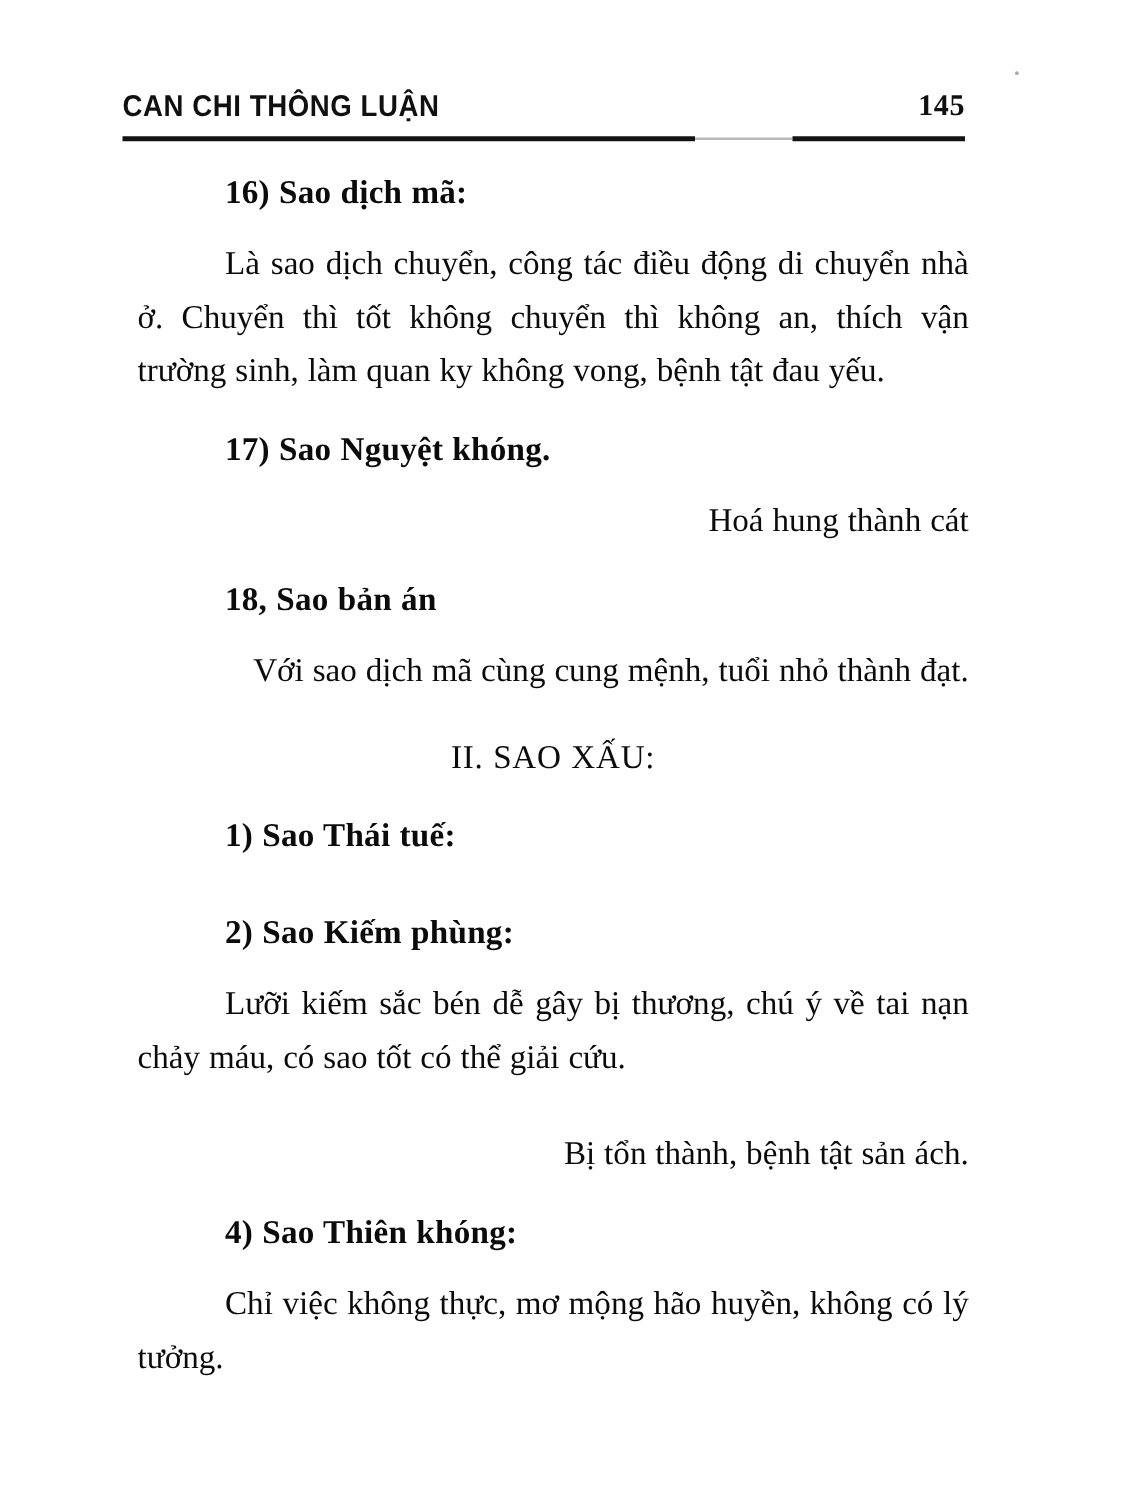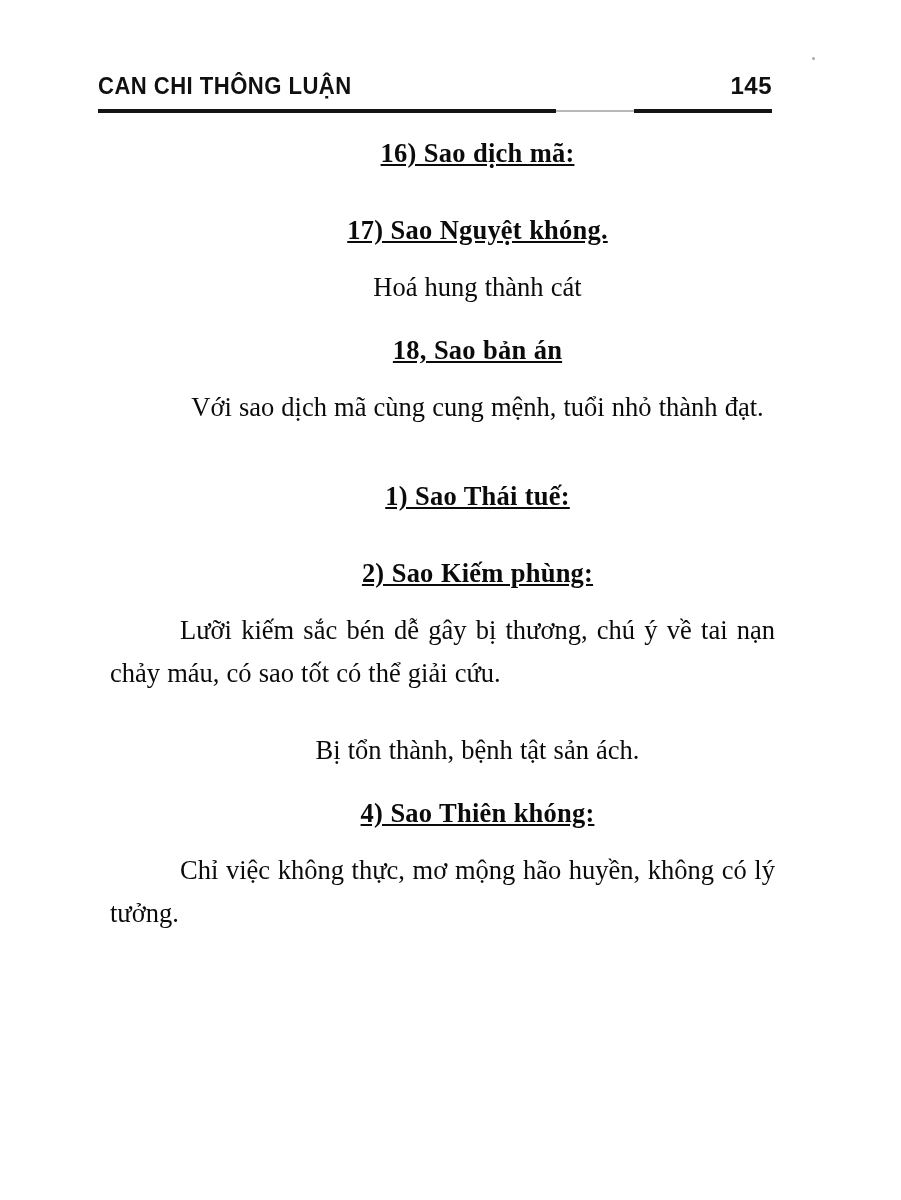--- a/index.html
+++ b/index.html
@@ -40,21 +40,21 @@
     color: #101010;
     white-space: nowrap;
     transform: scaleX(0.92);
     transform-origin: left center;
   }
 
   .running-head-folio {
     position: absolute;
     right: 0;
     top: 0;
-    font-family: Liberation Sans, sans-serif;
+    font-family: Liberation Serif, serif;
     font-size: 24px;
     font-weight: 700;
     letter-spacing: 0.5px;
     color: #101010;
   }
 
   .head-rule {
     position: absolute;
     left: 98px;
     top: 109px;
@@ -95,28 +95,27 @@
     font-size: 26.5px;
     line-height: 43px;
     text-align: justify;
     text-justify: inter-word;
     text-indent: 70px;
     word-spacing: 0.5px;
   }
 
   .para.heading {
     font-weight: 700;
-    text-align: center;
+    text-align: left;
     text-indent: 70px;
     letter-spacing: 0.2px;
-    text-decoration: underline;
   }
 
   .para.single {
-    text-align: center;
+    text-align: right;
   }
 
   .para.center {
     text-align: center;
     text-indent: 0;
     letter-spacing: 0.6px;
   }
   .gap-s  { height: 14px; }
   .gap-m  { height: 20px; }
   .gap-l  { height: 26px; }
@@ -136,29 +135,31 @@
     <span class="seg seg-b"></span>
     <span class="seg seg-c"></span>
   </div>
 
   <div class="speck"></div>
 
   <div class="body-block">
 
   <p class="para heading">16) Sao dịch mã:</p>
       <div class="gap-s"></div>
+      <p class="para">Là sao dịch chuyển, công tác điều động di chuyển nhà ở. Chuyển thì tốt không chuyển thì không an, thích vận trường sinh, làm quan ky không vong, bệnh tật đau yếu.</p>
       <div class="gap-m"></div>
       <p class="para heading">17) Sao Nguyệt khóng.</p>
       <div class="gap-s"></div>
       <p class="para single">Hoá hung thành cát</p>
       <div class="gap-m"></div>
       <p class="para heading">18, Sao bản án</p>
       <div class="gap-s"></div>
       <p class="para single">Với sao dịch mã cùng cung mệnh, tuổi nhỏ thành đạt.</p>
       <div class="gap-l"></div>
+      <p class="para center">II. SAO XẤU:</p>
       <div class="gap-m"></div>
       <p class="para heading">1) Sao Thái tuế:</p>
       <div class="gap-s"></div>
       <div class="gap-m"></div>
       <p class="para heading">2) Sao Kiếm phùng:</p>
       <div class="gap-s"></div>
       <p class="para">Lưỡi kiếm sắc bén dễ gây bị thương, chú ý về tai nạn chảy máu, có sao tốt có thể giải cứu.</p>
       <div class="gap-m"></div>
       <div class="gap-s"></div>
       <p class="para single">Bị tổn thành, bệnh tật sản ách.</p>

